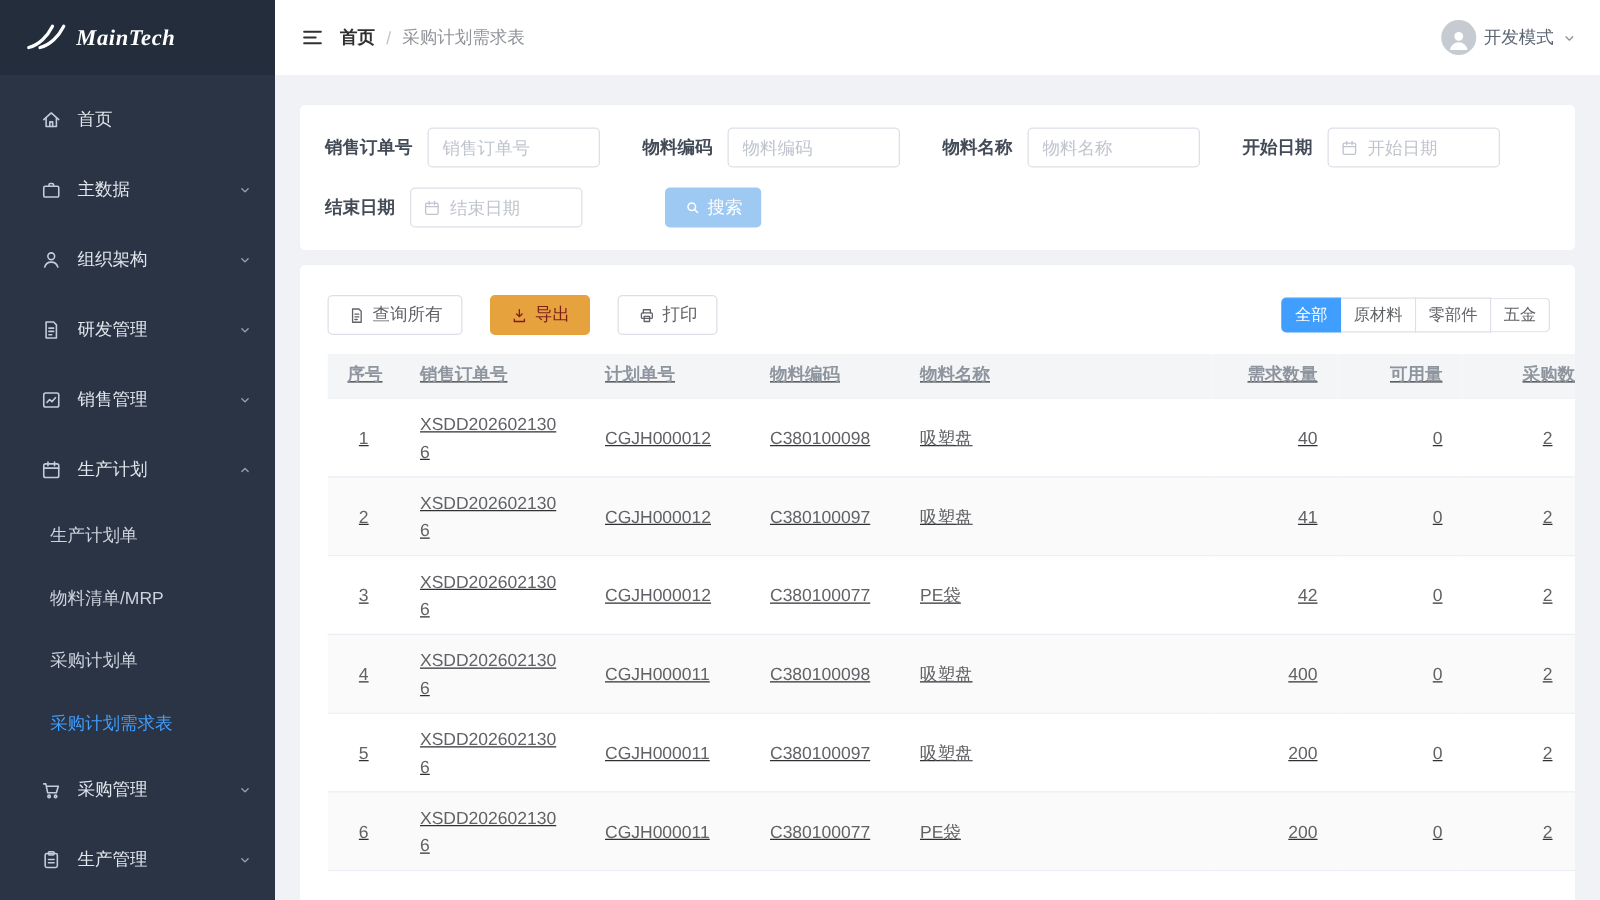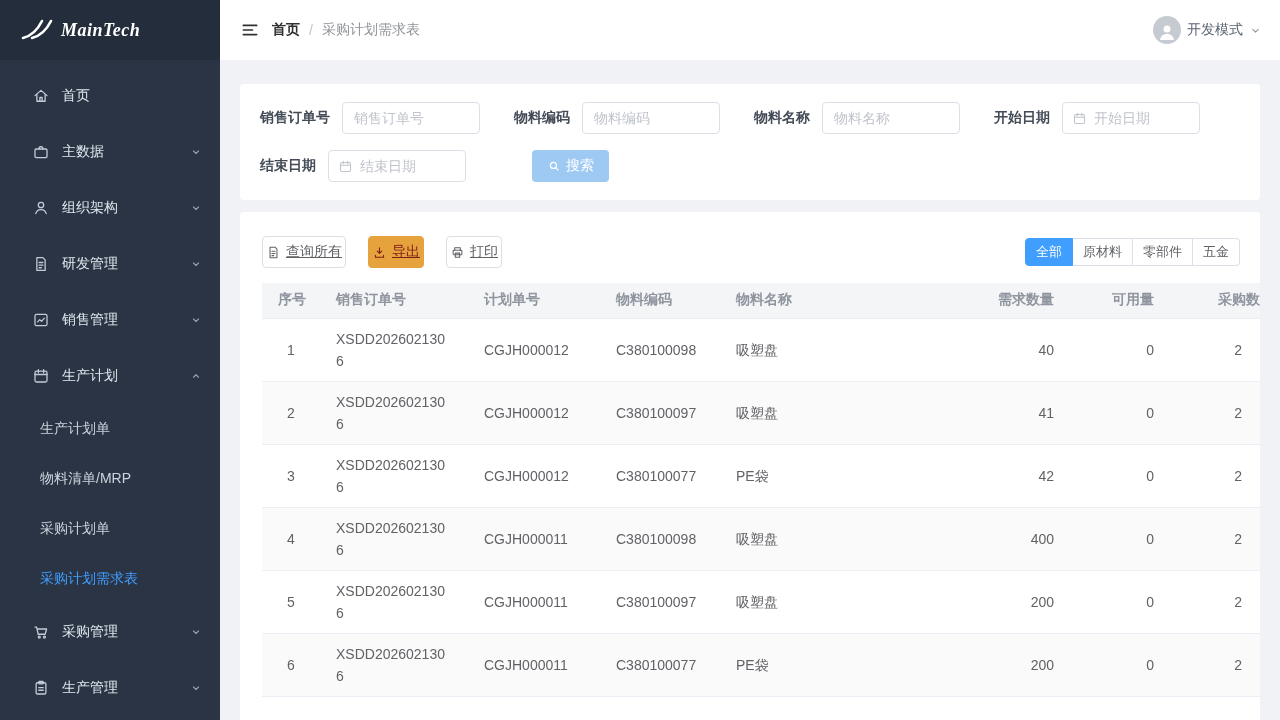--- a/index.html
+++ b/index.html
@@ -51,30 +51,30 @@
   .date-input .cal-ic { width:15px; height:15px; color:#c0c4cc; display:flex; flex-shrink:0; }
   .date-input .cal-ic svg { width:15px; height:15px; }
   .date-input input { border:none; outline:none; flex:1; width:0; font-size:14px; color:#606266; font-family:inherit; }
   .date-input input::placeholder { color:#c0c4cc; }
   .btn-search { height:32px; margin-left:32px; margin-bottom:16px; align-self:flex-start; border:none; border-radius:4px; background:#9ec9f3; color:#fff; font-size:14px; padding:0 15px; display:flex; align-items:center; gap:5px; cursor:pointer; font-family:inherit; }
   .btn-search svg { width:14px; height:14px; stroke-width:2; }
 
   
   .table-card { background:#fff; border-radius:4px; margin-top:12px; padding:24px 0 0 22px; height:600px; }
   .toolbar { display:flex; align-items:center; margin-right:20px; }
-  .btn { height:32px; border:1px solid #dcdfe6; border-radius:4px; background:#fff; color:#606266; font-size:14px; padding:0 3px; display:flex; align-items:center; gap:5px; cursor:pointer; font-family:inherit;text-decoration:underline; }
+  .btn { height:32px; border:1px solid #dcdfe6; border-radius:4px; background:#fff; color:#606266; font-size:14px; padding:0 15px; display:flex; align-items:center; gap:5px; cursor:pointer; font-family:inherit; }
   .btn svg { width:15px; height:15px; }
   .btn-export { background:#e6a23c; border-color:#e6a23c; color:#7f1d1d; margin:0 22px; }
   .tabs { margin-left:auto; display:flex; }
   .tab { height:28px; padding:0 10px; display:flex; align-items:center; border:1px solid #dcdfe6; border-left-width:0; background:#fff; color:#606266; font-size:13px; cursor:pointer; font-family:inherit; }
   .tab:first-child { border-left-width:1px; border-radius:4px 0 0 4px; }
   .tab:last-child { border-radius:0 4px 4px 0; }
   .tab.active { background:#409eff; border-color:#409eff; color:#fff; }
 
-  .table-wrap { margin-top:15px; overflow:hidden; }
+  .table-wrap { margin-top:15px; overflow:hidden;text-decoration:underline; }
   table { border-collapse:collapse; table-layout:fixed; width:1038px; font-size:14px; }
   th { height:35px; padding:0 16px; background:#f4f5f7; color:#8f959e; font-weight:600; text-align:left; border-bottom:1px solid #ebeef5; white-space:nowrap; }
   td { height:44px; padding:9px 16px; color:#606266; border-bottom:1px solid #ebeef5; background:#fff; line-height:22px; }
   tr.striped td { background:#fafafa; }
   .c-idx { text-align:center; }
   .num { text-align:right; }
   .c-so { word-break:break-all; }
   th.th-purchase { padding-right:26px; text-align:right; }
   td.c-purchase { padding-right:58px; }
 </style>

